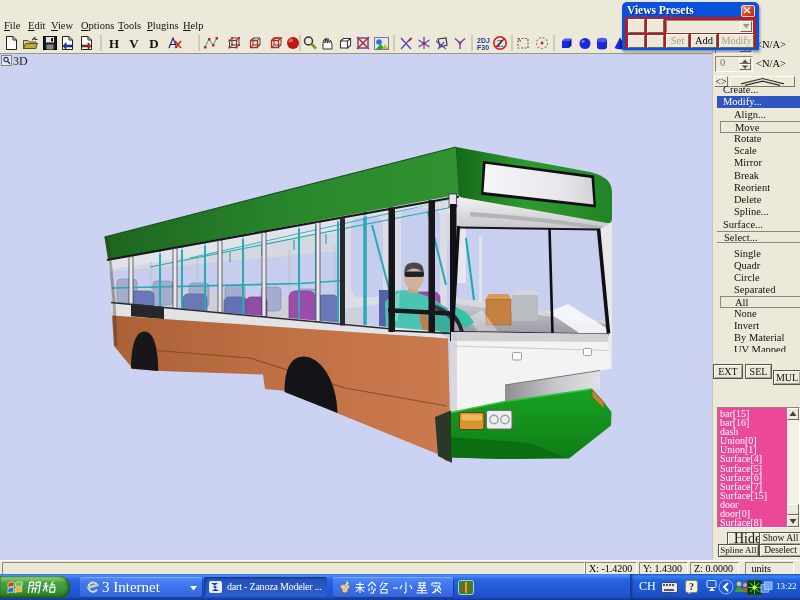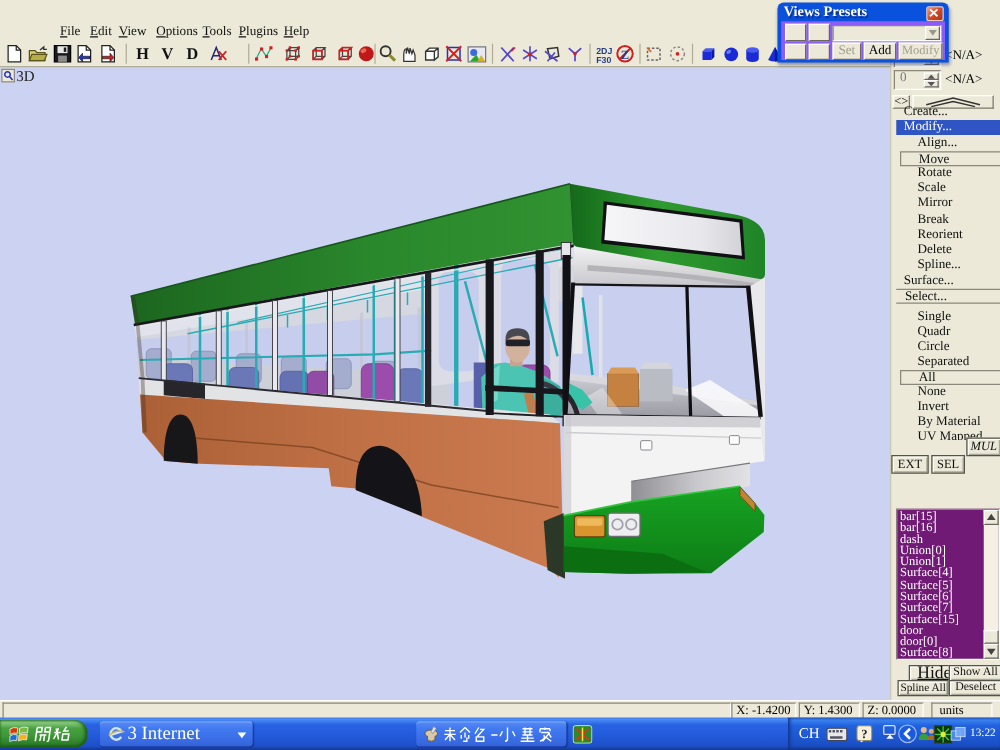--- a/index.html
+++ b/index.html
@@ -12,21 +12,21 @@
     background:linear-gradient(180deg,#2a80f2 0%,#1668ea 8%,#0a54de 35%,#0a51da 72%,#0c4fd2 90%,#0846c4 100%);}
   #titletext{left:22px;top:2.5px;color:#fff;font-weight:bold;font-size:12.5px;letter-spacing:0px;
     text-shadow:1px 1px 1px #0a2a80;}
   .xpbtn{width:18px;height:15px;top:2px;border-radius:3px;
     border:1px solid #e8f0fc;box-sizing:border-box;
     background:linear-gradient(135deg,#6a9df5 0%,#3a6fe8 40%,#2858d2 100%);
     color:#fff;text-align:center;}
   #closebtn{background:linear-gradient(135deg,#f0a088 0%,#e2573a 40%,#c03a1c 100%);}
   
   #menubar{left:0;top:19px;width:800px;height:14px;background:#ece9d8;font-size:10.5px;color:#111;}
-  #menubar span{position:absolute;top:1px;margin-left:44px;}
+  #menubar span{position:absolute;top:1px;}
   #menubar u{text-decoration:underline;}
   
   #toolbar{left:0;top:33px;width:800px;height:21px;background:#ece9d8;
     border-bottom:1px solid #9d9a84;box-sizing:border-box;}
   
   #viewport{left:0;top:54px;width:712px;height:506px;background:#ccd2f1;overflow:hidden;}
   #vplabel{left:13px;top:0px;font-size:12px;color:#222;}
   #vpbtn{left:1px;top:1px;width:11px;height:11px;background:#ece9d8;
     border:1px solid #888;box-sizing:border-box;font-size:8px;color:#22a;text-align:center;line-height:9px;}
   
@@ -52,21 +52,21 @@
     background:linear-gradient(180deg,#5a8af3 0%,#417af0 30%,#3a6ee6 70%,#3563d8 100%);
     box-shadow:inset 0 1px 0 #7fa8f8, 1px 1px 1px #1a3a9a;
     color:#fff;font-size:11px;line-height:20px;}
   .task.pressed{background:linear-gradient(180deg,#2450b4 0%,#2a58c4 60%,#2f5fd0 100%);
     box-shadow:inset 1px 1px 2px #12307a;}
   
   #dialog{left:622px;top:2px;width:137px;height:48px;
     background:#0a52dd;border-radius:5px 5px 0 0;
     box-shadow:1px 2px 3px rgba(20,30,90,.45);}
   #dlgtitle{position:absolute;left:5px;top:2px;color:#fff;font-weight:bold;font-size:11.5px;text-shadow:1px 1px 1px #0a2a80;}
-  #dlgbody{position:absolute;left:3px;top:15px;width:131px;height:31px;background:#8b5cf6;}
+  #dlgbody{position:absolute;left:3px;top:15px;width:131px;height:31px;background:#b91c1c;}
   .dbtn svg{display:block;margin:0 auto;}
   .dbtn{position:absolute;font-size:10.5px;text-align:center;background:#ece9d8;
     border:1px solid;border-color:#fff #6a685c #6a685c #fff;box-sizing:border-box;}
 </style>
 </head>
 <body>
 <div id="screen">
 
 
   <div id="menubar" class="abs">
@@ -512,23 +512,23 @@
       <div class="cmd sub" style="top:199.8px">Separated</div>
       <div class="cmd sub boxed" style="top:211.9px;left:3px;width:84px;padding-left:14px">All</div>
       <div class="cmd sub" style="top:224px">None</div>
       <div class="cmd sub" style="top:236.1px">Invert</div>
       <div class="cmd sub" style="top:248.2px">By Material</div>
       <div class="cmd sub" style="top:260.3px">UV Mapped</div>
     </div>
 
     <div class="minibtn" style="left:0px;top:331px;width:28px;height:13px;line-height:13px;">EXT</div>
     <div class="minibtn" style="left:32px;top:331px;width:25px;height:13px;line-height:13px;">SEL</div>
-    <div class="minibtn" style="left:60px;top:317px;width:26px;height:13px;line-height:13px;font-style:italic;">MUL</div>
-
-    <div class="abs" style="left:4px;top:374px;width:83px;height:121px;background:#701a75;
+    <div class="minibtn" style="left:60px;top:337px;width:26px;height:13px;line-height:13px;">MUL</div>
+
+    <div class="abs" style="left:4px;top:374px;width:83px;height:121px;background:#ec4899;
       border:1px solid;border-color:#8a887a #fff #fff #8a887a;box-sizing:border-box;">
       <div style="position:absolute;left:2px;top:1px;color:#fff;font-size:10px;line-height:9.1px;">
         bar[15]<br>bar[16]<br>dash<br>Union[0]<br>Union[1]<br>Surface[4]<br>Surface[5]<br>Surface[6]<br>Surface[7]<br>Surface[15]<br>door<br>door[0]<br>Surface[8]
       </div>
 
       <div class="abs" style="right:0;top:0;width:12px;height:119px;background:#f4f1e4;">
         <div class="dbtn" style="left:0;top:0;width:12px;height:12px">
             <svg width="10" height="10" viewBox="0 0 10 10">
               <path d="M5,2 L8.5,7 L1.5,7 Z" fill="#444"></path>
             </svg>
@@ -591,20 +591,27 @@
       <svg class="abs" style="left:6px;top:3px" width="14" height="14" viewBox="0 0 14 14">
         <path d="M11,9.5 A4.6,4.6 0 1 1 11.2,5.2 L2.6,7.8" fill="none" stroke="#cde4fa" stroke-width="1.9"></path>
         <path d="M1,8.5 Q7,3.2 13.5,5.4" fill="none" stroke="#d8b83a" stroke-width="1.2"></path>
       </svg>
       <span style="position:absolute;left:22px;font-size:15px">3 Internet Explorer</span>
       <svg class="abs" style="left:109px;top:8px" width="9" height="6" viewBox="0 0 9 6">
           <path d="M1,1 L8,1 L4.5,5.5 Z" fill="#fff"></path>
         </svg>
     </div>
 
+    <div class="task pressed" style="left:204px;width:123px;overflow:hidden;">
+      <svg class="abs" style="left:5px;top:4px" width="13" height="12" viewBox="0 0 13 12">
+        <rect x="0" y="0" width="13" height="12" rx="2" fill="#e8eef8"></rect>
+        <path d="M2,2 L9,2 L4,6 L10,10 L3,10 L8,6 Z" fill="#1a3ec8"></path>
+      </svg>
+      <span style="position:absolute;left:23px;font-size:10px;letter-spacing:-0.2px">dart - Zanoza Modeler ...</span>
+    </div>
 
     <div class="task" style="left:333px;width:120px;overflow:hidden;">
       <svg class="abs" style="left:5px;top:3px" width="14" height="14" viewBox="0 0 14 14">
         <path d="M2,7 Q2,4 7,4 Q12,4 12,7 Q12,9 10,9 L10,11 Q10,13 7,13 Q4,13 4,11 L4,9 Q2,9 2,7 Z" fill="#d8c8a8" stroke="#6a5a3a" stroke-width="0.8"></path>
         <path d="M9,1 L11,3 L8,7 L7,5 Z" fill="#e0e0e8" stroke="#888" stroke-width="0.6"></path>
       </svg>
 
       <svg class="abs" style="left:22px;top:4px" width="90" height="13" viewBox="0 0 90 13">
         <g stroke="#fff" stroke-width="1.1" fill="none">
           <path d="M5,1 L5,12 M1,3.5 L9,3.5 M0.5,6.5 L9.5,6.5 M5,6.5 L1,11 M5,6.5 L9,11"></path>

